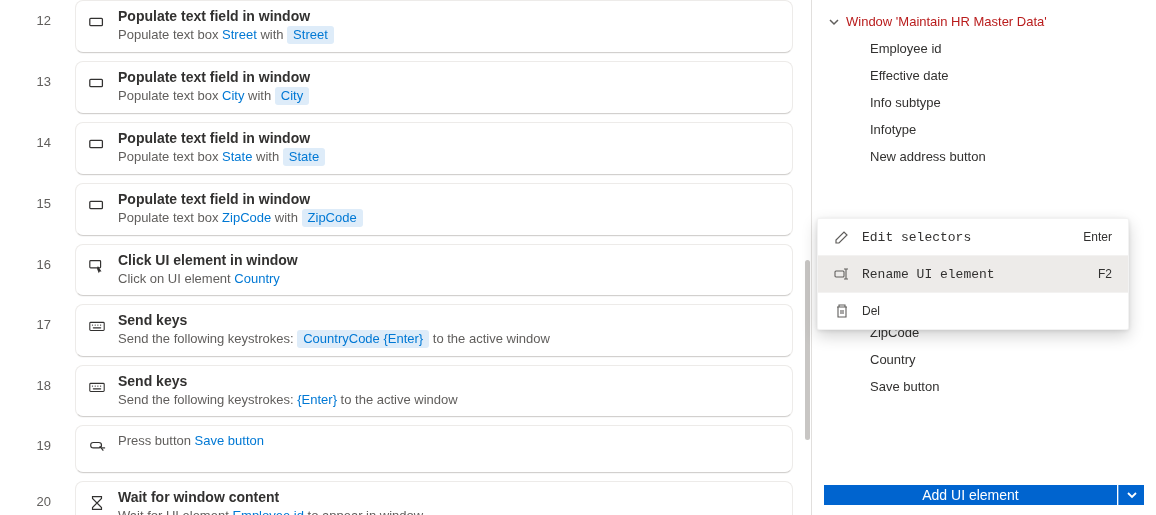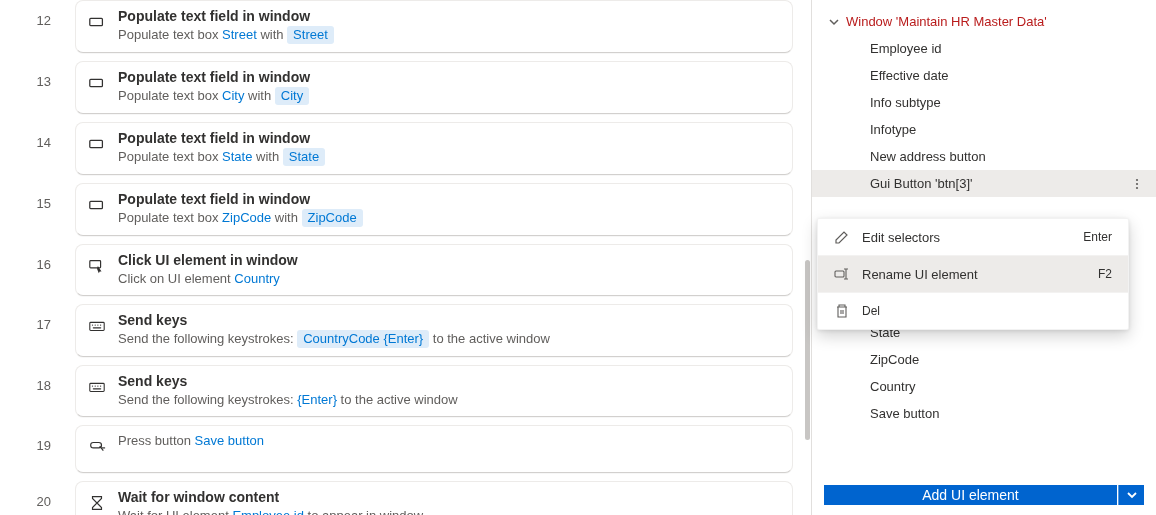--- a/index.html
+++ b/index.html
@@ -159,21 +159,21 @@
       gap: 12px;
       padding: 10px 16px;
       font-size: 13px;
       color: #323130;
       border-top: 1px solid #f3f2f1;
     }
     .menu-item:first-child { border-top: none; }
     .menu-item.hover { background: #edebe9; }
     .menu-icon { width: 16px; height: 16px; flex-shrink: 0; color: #605e5c; }
     .menu-icon svg { width: 16px; height: 16px; display: block; }
-    .menu-label { flex: 1; }
+    .menu-label { flex: 1; font-family: Liberation Mono, monospace; }
     .menu-hotkey { font-size: 12px; color: #323130; }
 
     .add-button-row {
       padding: 10px 12px 10px 12px;
       display: flex;
       gap: 1px;
     }
     .add-button {
       flex: 1;
       background: #0064cf;
@@ -374,28 +374,20 @@
           </div>
           <div class="tree-item">
             <span>Info subtype</span>
           </div>
           <div class="tree-item">
             <span>Infotype</span>
           </div>
           <div class="tree-item">
             <span>New address button</span>
           </div>
-          <div class="tree-item selected">
-            <span>Gui Button 'btn[3]'</span>
-            <span class="more"><svg viewBox="0 0 14 14">
-                <circle cx="7" cy="3" r="1.1" fill="currentColor"></circle>
-                <circle cx="7" cy="7" r="1.1" fill="currentColor"></circle>
-                <circle cx="7" cy="11" r="1.1" fill="currentColor"></circle>
-              </svg></span>
-          </div>
           <div style="height: 122px;"></div>
           <div class="tree-item">
             <span>State</span>
           </div>
           <div class="tree-item">
             <span>ZipCode</span>
           </div>
           <div class="tree-item">
             <span>Country</span>
           </div>

